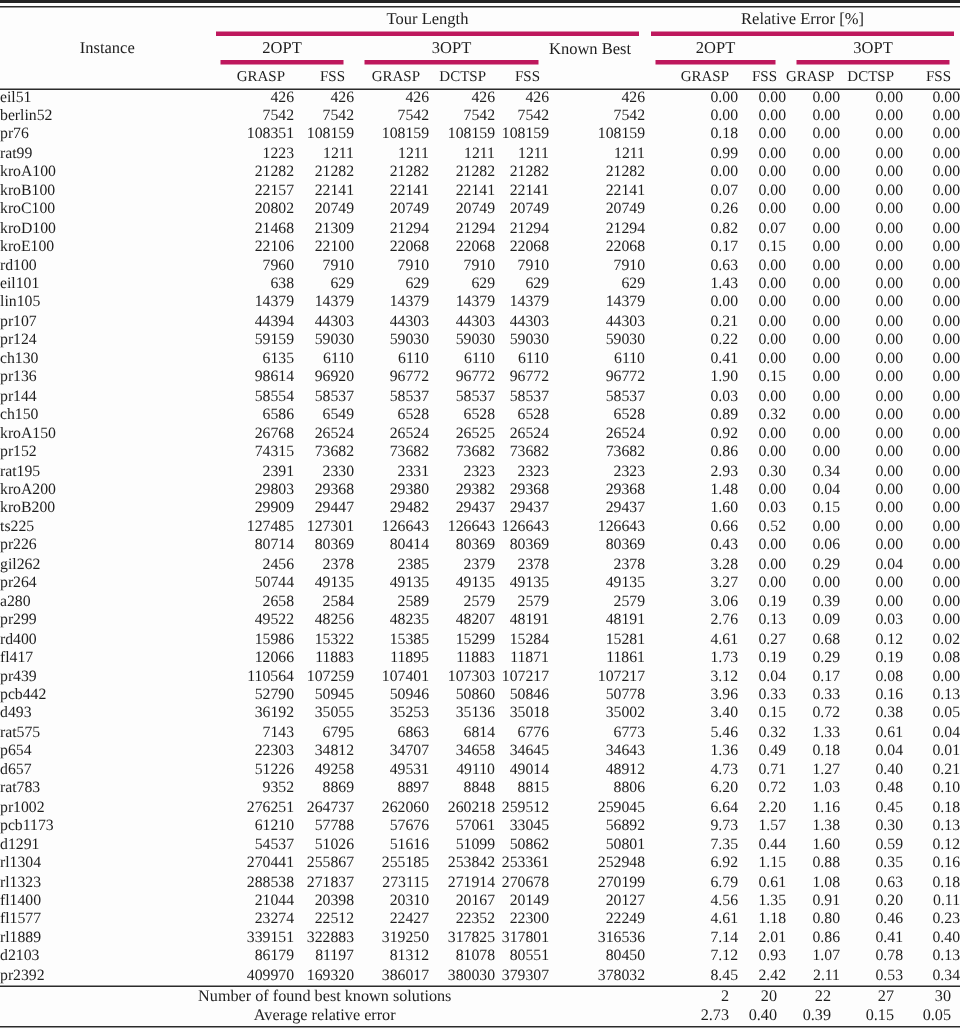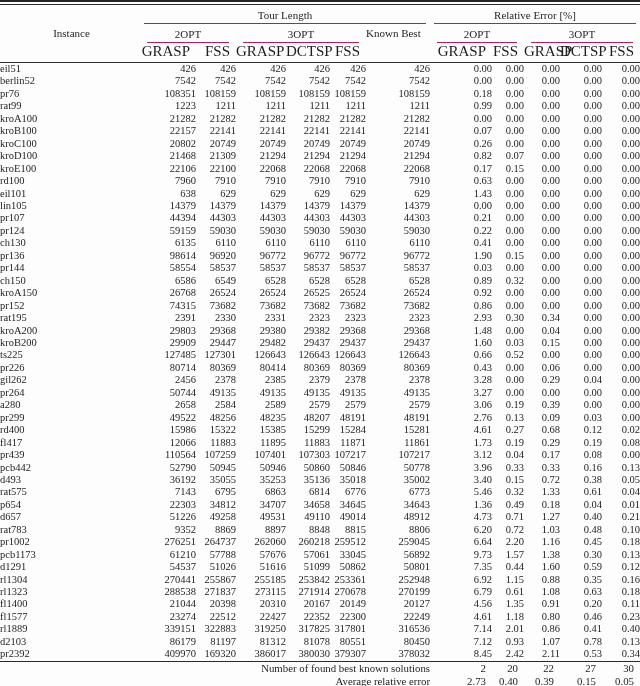--- a/index.html
+++ b/index.html
@@ -22,37 +22,37 @@
   col.c-inst { width:140px; } col.c-tlg2 { width:56px; } col.c-tlf2 { width:40px; }
   col.c-tlg3 { width:50px; } col.c-tld3 { width:44px; } col.c-tlf3 { width:36px; }
   col.c-kb   { width:64px; } col.c-reg2 { width:62px; } col.c-ref2 { width:32px; }
   col.c-reg3 { width:36px; } col.c-red3 { width:42px; } col.c-ref3 { width:38px; }
 
   thead { border-bottom:1px solid #2b2b2b; }
   thead th { font-weight:normal; padding:0; vertical-align:bottom; font-size:11px; }
   thead tr.r1 { height:20px; } thead tr.r2 { height:19px; } thead tr.r3 { height:16px; }
   th.inst-h { text-align:center; padding-left:3px; vertical-align:middle; }
   th.kb-h { text-align:left; vertical-align:top; padding-top:3px; }
-  .cmid { text-align:center; border-bottom:1px solid #be185d; padding-bottom:2px; margin:0 4px; }
+  .cmid { text-align:center; border-bottom:3px solid #be185d; padding-bottom:2px; margin:0 4px; }
   .cmid2 { margin:0 7px; }
-  thead tr.r3 th { text-align:right; padding-right:6px; padding-bottom:2px; font-size:15px; }
+  thead tr.r3 th { text-align:right; padding-right:6px; padding-bottom:2px; font-size:10px; }
 
   tbody#data-rows td {
     padding:0; font-size:10.5px; height:12.45px; line-height:12.45px;
     white-space:nowrap; overflow:hidden;
   }
   td.c-inst { text-align:left; padding-left:3px; }
   td.c-num, td.c-err { text-align:right; padding-right:6px; }
   td.c-kb { text-align:right; padding-right:14px; }
 
   tbody#summary-rows { border-top:1px solid #2b2b2b; }
   tbody#summary-rows td {
     padding:0; font-size:10.8px; height:12.8px; line-height:12.8px;
   }
-  tbody#summary-rows td.flabel { text-align:right; padding-left:3px; }
+  tbody#summary-rows td.flabel { text-align:center; padding-left:3px; }
   tbody#summary-rows td.c-err { text-align:right; padding-right:6px; }
 </style>
 </head>
 <body>
 
 <div class="page">
   <div class="tbl-outer">
     <table>
       <colgroup>
         <col class="c-inst">

